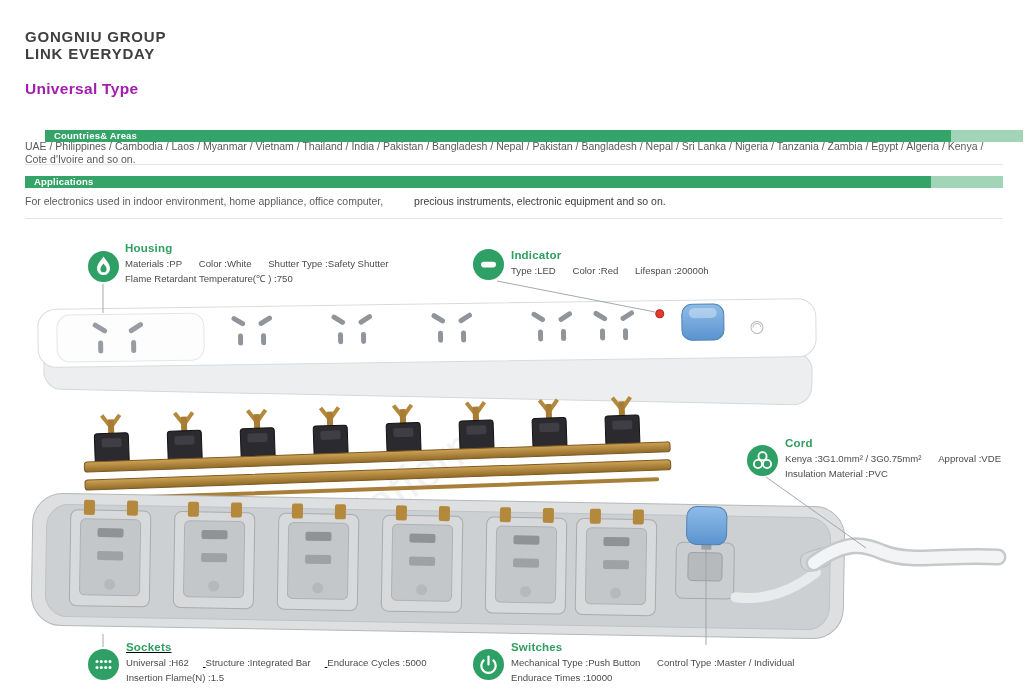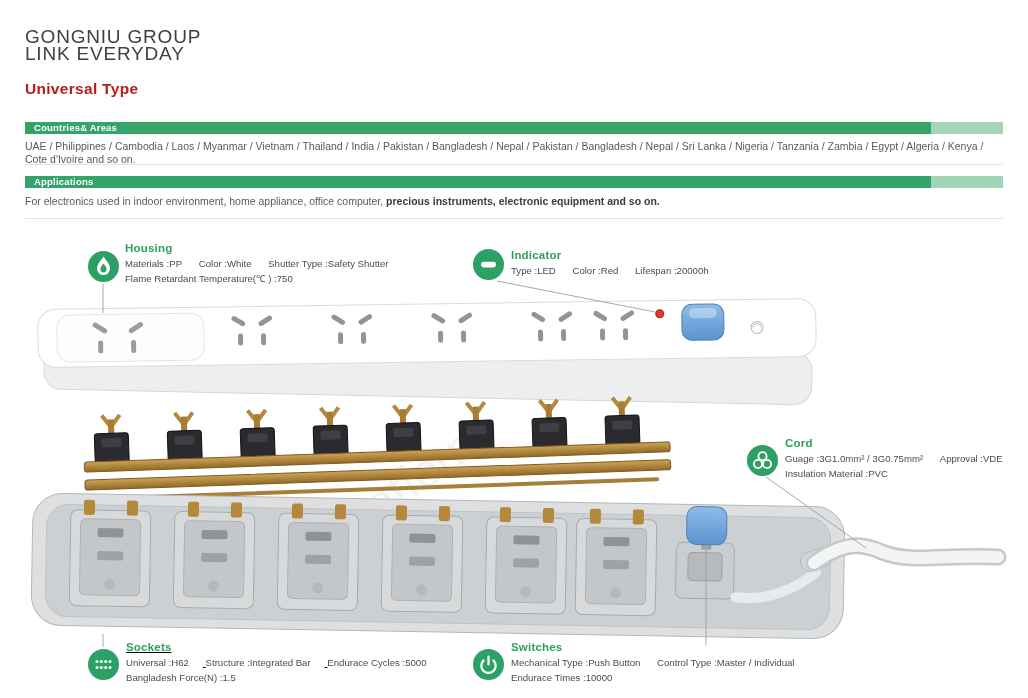--- a/index.html
+++ b/index.html
@@ -1,28 +1,28 @@
 <!DOCTYPE html>
 <html><head>
 <meta charset="utf-8">
 <style>
   * { margin:0; padding:0; box-sizing:border-box; }
   html,body { background:#ffffff; }
   body { font-family:"Liberation Sans", sans-serif; }
   .page { position:relative; width:1028px; height:698px; background:#ffffff; overflow:hidden; }
   .abs { position:absolute; }
 
-  .brand { left:25px; top:29px; font-size:19px; font-weight:400; color:#404043; letter-spacing:0.8px; line-height:16.5px; z-index:2; }
-  .page-title { left:25px; top:80px; font-size:15.5px; font-weight:700; color:#b91c1c; letter-spacing:0.3px; z-index:2; }
+  .brand { left:25px; top:29px; font-size:15px; font-weight:700; color:#404043; letter-spacing:0.8px; line-height:16.5px; z-index:2; }
+  .page-title { left:25px; top:80px; font-size:15.5px; font-weight:700; color:#a21caf; letter-spacing:0.3px; z-index:2; }
 
   .section-bar { left:25px; width:978px; height:12px; display:flex; z-index:2; }
   .bar-main { flex:1; background:#35a469; color:#ffffff; font-size:9.5px; font-weight:700; line-height:12px; padding-left:9px; letter-spacing:0.2px; }
   .bar-tail { width:72px; background:#a2d5b8; }
   .body-text { left:25px; width:978px; font-size:10.5px; color:#5a5a5c; line-height:13px; z-index:2; }
-  .body-text .em { font-weight:700; color:#3c3c3e; }
+  .body-text .em { font-weight:400; color:#3c3c3e;margin-left:28px; }
   .rule { left:25px; width:978px; height:1px; background:#e3e4e6; z-index:2; }
 
   .callout { position:absolute; z-index:3; }
   .callout-title { font-size:11.5px; font-weight:700; color:#2f9e5f; margin-bottom:3px; letter-spacing:0.2px; }
   .callout-line { font-size:9.6px; color:#4c4c4e; line-height:14.5px; white-space:nowrap; }
   .seg { display:inline-block; margin-right:14px; }
   .seg:last-child { margin-right:0; }
 
   .callout-icon { position:absolute; width:33px; height:33px; z-index:3; }
   .callout-icon svg { width:100%; height:100%; display:block; }
@@ -248,21 +248,21 @@
       <path d="M706 545 L706 645"></path>
     </g>
   </svg>
 
   <div class="abs brand">
     <div>GONGNIU GROUP</div>
     <div>LINK EVERYDAY</div>
   </div>
   <div class="abs page-title">Universal Type</div>
 
-  <div class="abs section-bar" style="top:122px;">
+  <div class="abs section-bar" style="top:130px;margin-left:20px;">
     <div class="bar-main">Countries&amp; Areas</div>
     <div class="bar-tail"></div>
   </div>
   <div class="abs body-text" style="top:140px;">UAE / Philippines / Cambodia / Laos / Myanmar / Vietnam / Thailand / India / Pakistan / Bangladesh / Nepal / Pakistan / Bangladesh / Nepal / Sri Lanka / Nigeria / Tanzania / Zambia / Egypt / Algeria / Kenya / Cote d'Ivoire and so on.</div>
   <div class="abs rule" style="top:164px;"></div>
 
   <div class="abs section-bar" style="top:176px;">
     <div class="bar-main">Applications</div>
     <div class="bar-tail"></div>
   </div>
@@ -309,21 +309,21 @@
       <g stroke="#ffffff" stroke-width="1.9" fill="none">
         <circle cx="16.5" cy="12.2" r="4.1"></circle>
         <circle cx="12" cy="20" r="4.1"></circle>
         <circle cx="21" cy="20" r="4.1"></circle>
       </g>
     </svg>
   </div>
   <div class="callout" style="left:785px; top:437px;">
     <div class="callout-title">Cord</div>
     <div class="callout-line">
-      <span class="seg">Guage :3G1.0mm² / 3G0.75mm²</span>
+      <span class="seg">Kenya :3G1.0mm² / 3G0.75mm²</span>
       <span class="seg">Approval :VDE</span>
     </div>
     <div class="callout-line">
       <span class="seg">Insulation Material :PVC</span>
     </div>
   </div>
 
   <div class="callout-icon" style="left:87px; top:648px;">
     <svg viewBox="0 0 33 33">
       <circle cx="16.5" cy="16.5" r="15.5" fill="#2fa065"></circle>
@@ -340,21 +340,21 @@
     </svg>
   </div>
   <div class="callout" style="left:126px; top:641px;text-decoration:underline;">
     <div class="callout-title">Sockets</div>
     <div class="callout-line">
       <span class="seg">Universal :H62</span>
       <span class="seg">Structure :Integrated Bar</span>
       <span class="seg">Endurace Cycles :5000</span>
     </div>
     <div class="callout-line">
-      <span class="seg">Bangladesh Force(N) :1.5</span>
+      <span class="seg">Insertion Flame(N) :1.5</span>
     </div>
   </div>
 
   <div class="callout-icon" style="left:472px; top:648px;">
     <svg viewBox="0 0 33 33">
       <circle cx="16.5" cy="16.5" r="15.5" fill="#2fa065"></circle>
       <path d="M16.5 8.5 L16.5 16.5" stroke="#ffffff" stroke-width="2.2" stroke-linecap="round"></path>
       <path d="M11.6 12.4 A7.2 7.2 0 1 0 21.4 12.4" stroke="#ffffff" stroke-width="2.2" fill="none" stroke-linecap="round"></path>
     </svg>
   </div>

